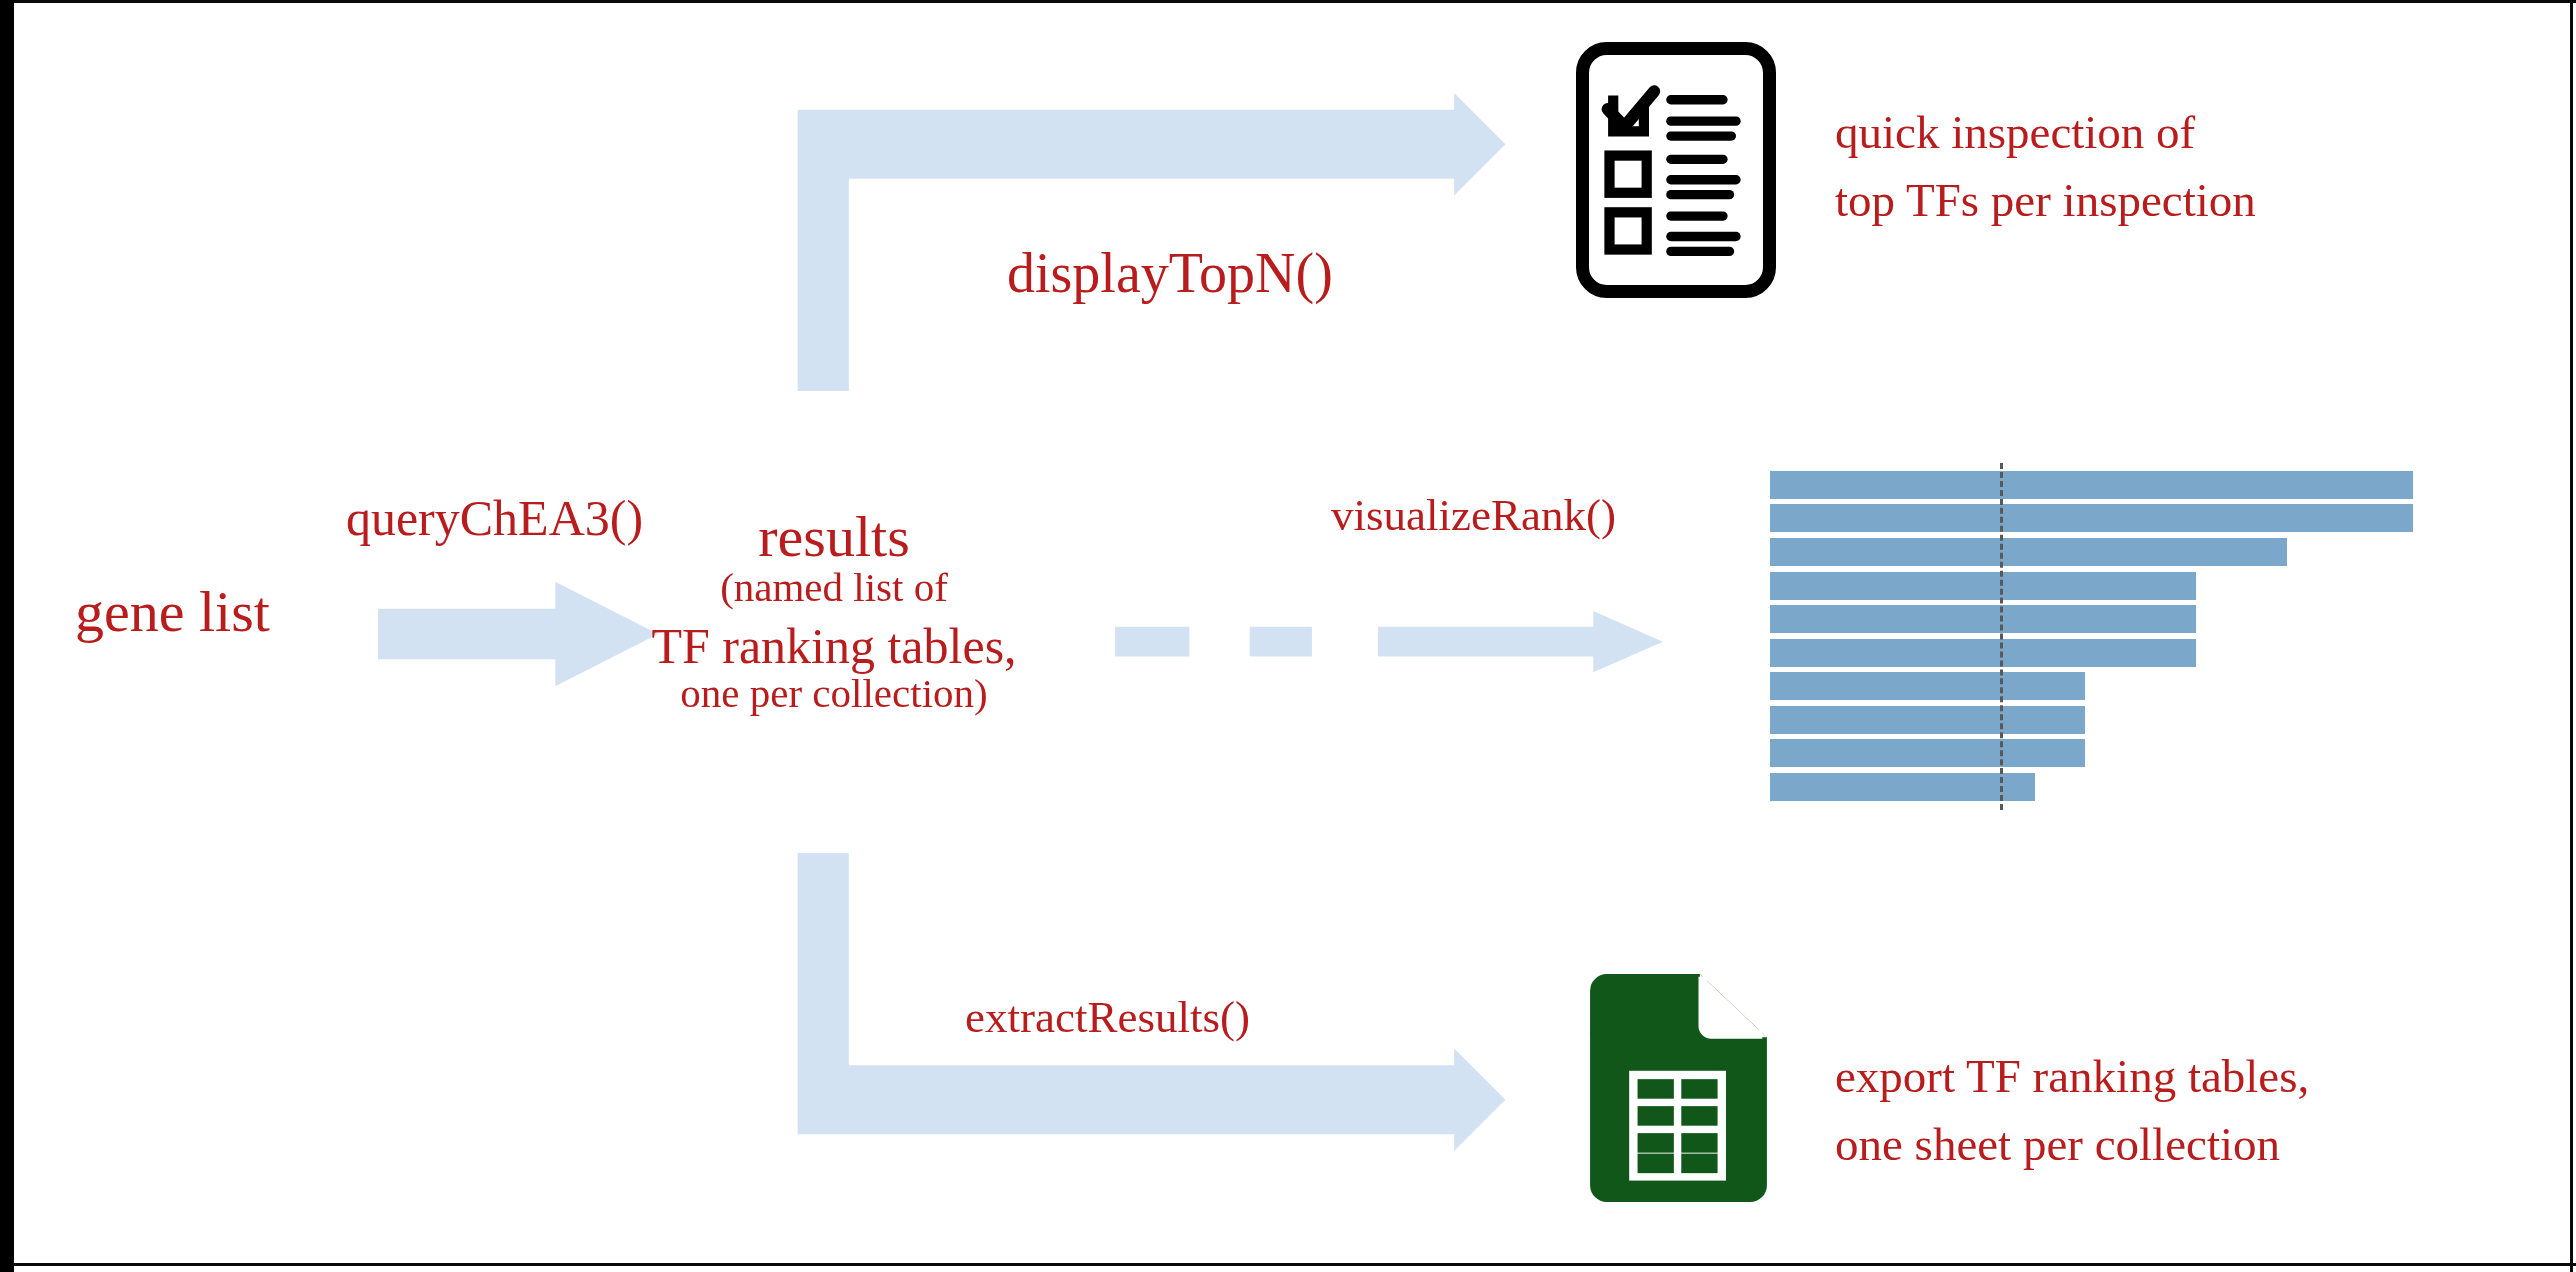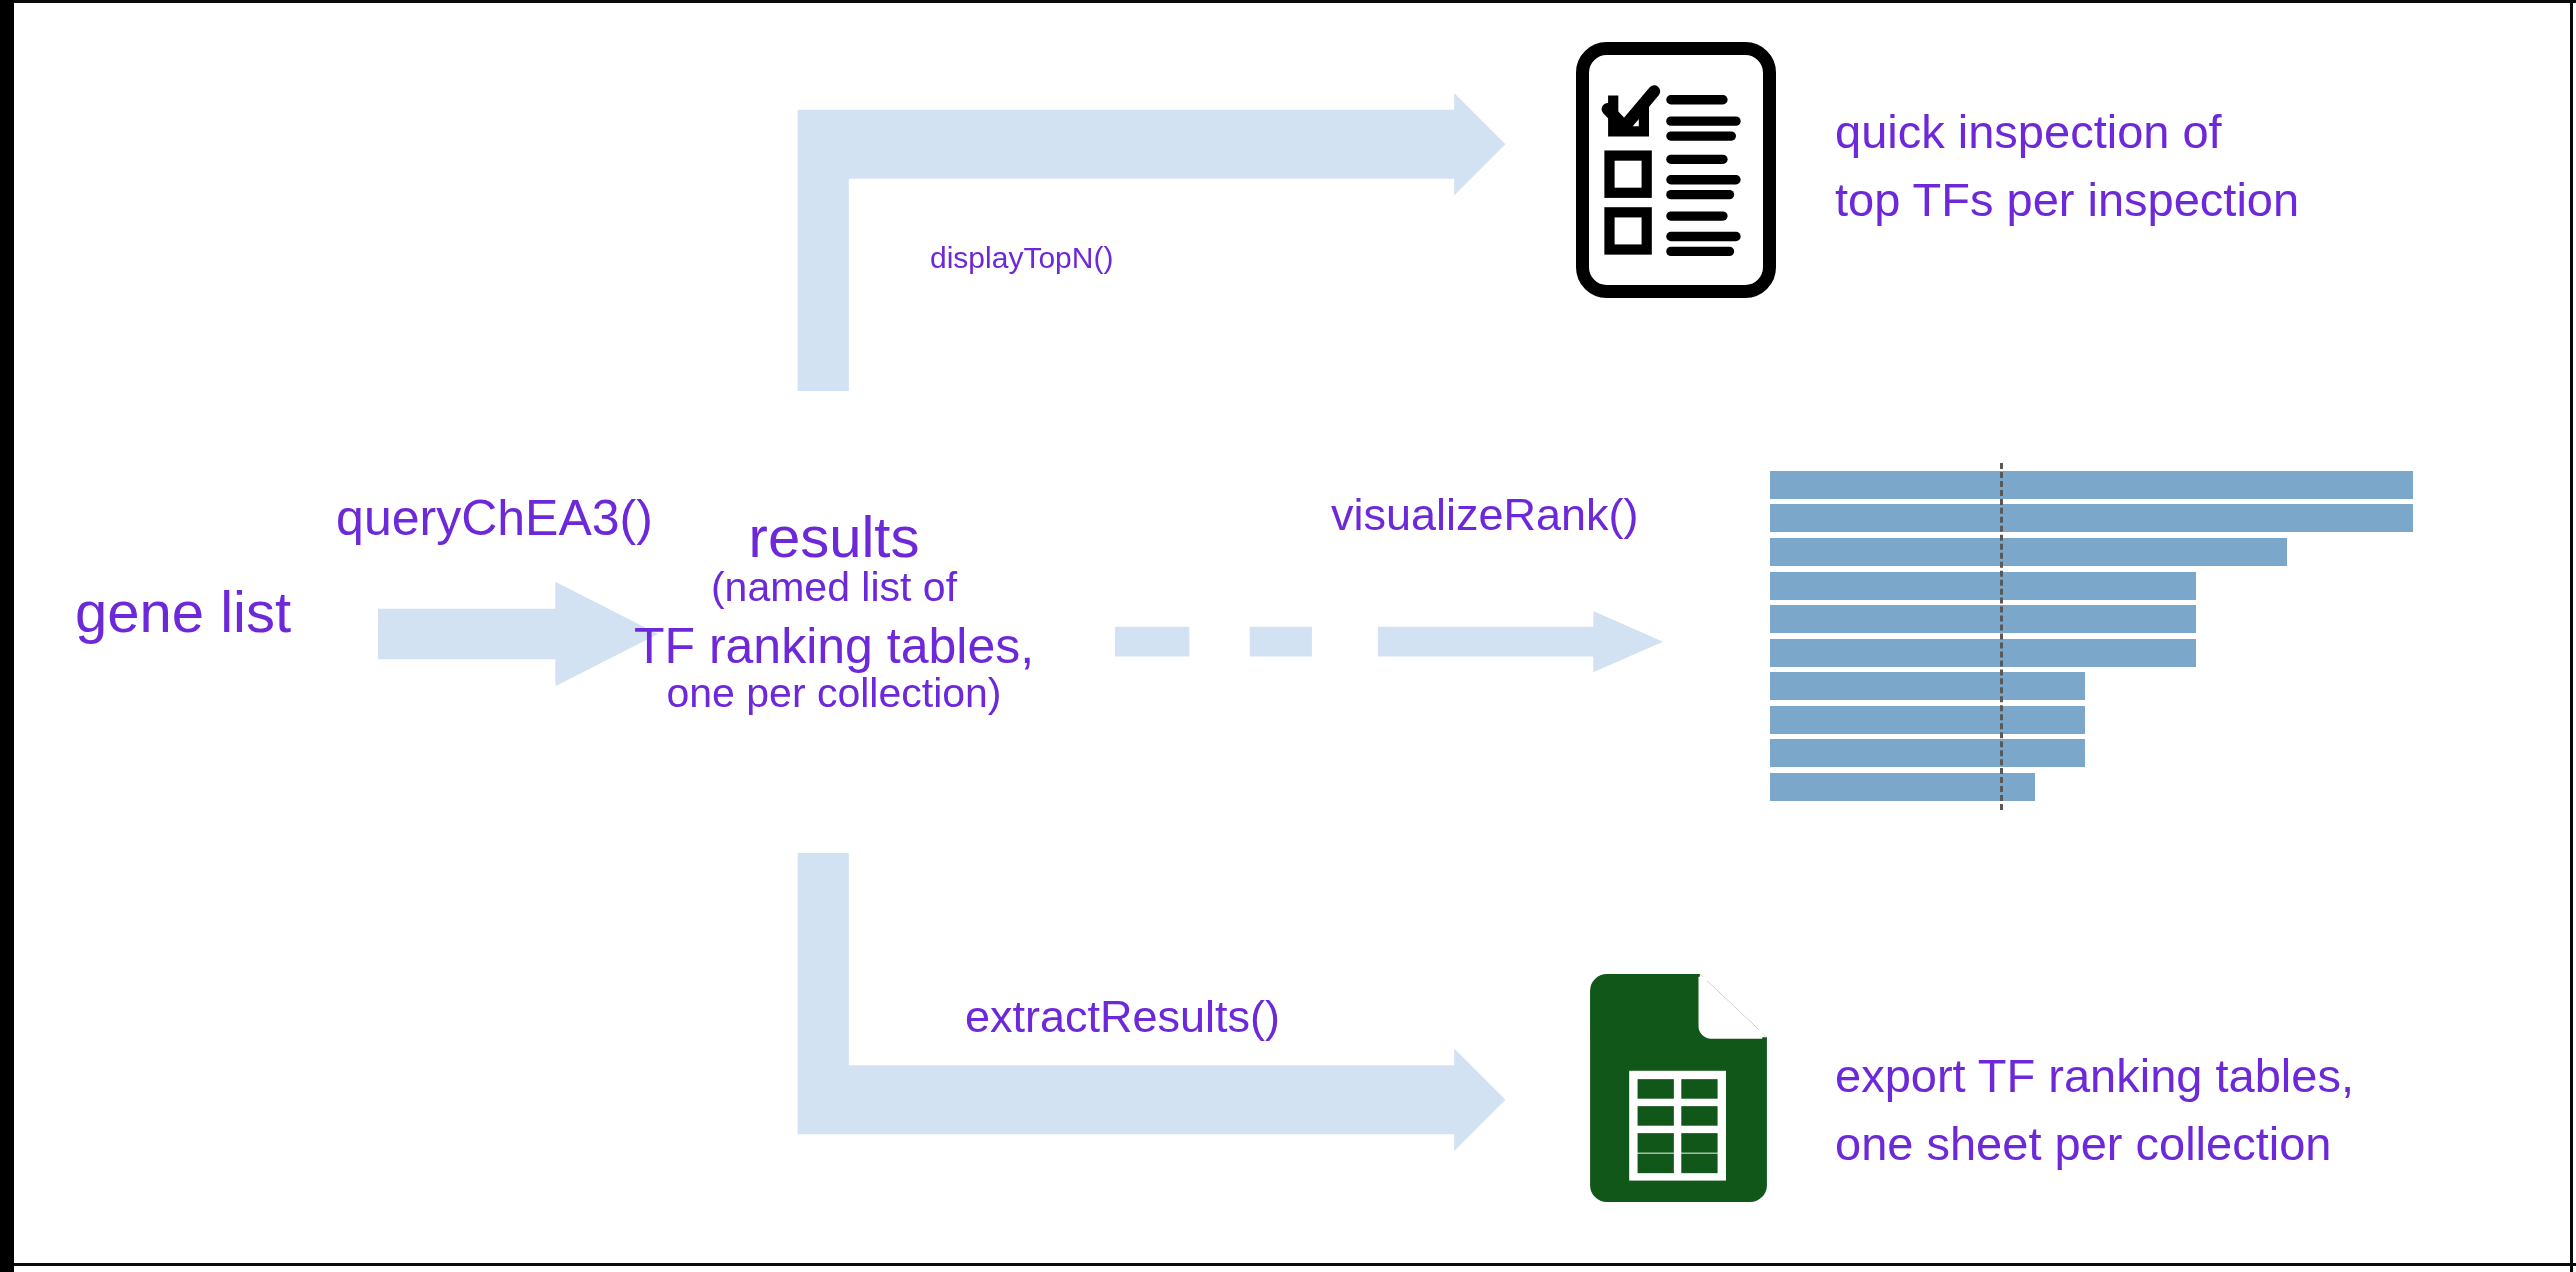--- a/index.html
+++ b/index.html
@@ -13,21 +13,21 @@
     background:#ffffff;
     overflow:hidden;
   }
 
   
   .frame-left{position:absolute;left:0;top:0;width:14px;height:1273px;background:#000000;}
   .frame-top{position:absolute;left:14px;top:0;width:2562px;height:2.8px;background:#0a0a0a;}
   .frame-bottom{position:absolute;left:14px;top:1263px;width:2562px;height:2.8px;background:#0a0a0a;}
   .frame-right{position:absolute;left:2570px;top:0;width:2.8px;height:1273px;background:#0a0a0a;}
 
-  .txt{position:absolute;color:#6d28d9;white-space:pre;line-height:1.16;}
+  .txt{position:absolute;color:#b91c1c;white-space:pre;line-height:1.16;font-family:Liberation Serif, serif;}
   .txt.center{text-align:center;}
   .txt.left{text-align:left;}
 
   
   .arrow-svg{position:absolute;overflow:visible;}
 
   
   .icon-checklist{position:absolute;}
   
   .icon-sheet{position:absolute;}
@@ -67,21 +67,21 @@
 
   <div class="txt left" style="left:75px;top:578px;font-size:58px;">gene list</div>
 
   <div class="txt center" style="left:308px;top:489px;width:373px;font-size:50px;text-align:center;">queryChEA3()</div>
 
   <div class="txt center" style="left:615px;top:503px;width:438px;font-size:58px;">results</div>
   <div class="txt center" style="left:615px;top:564px;width:438px;font-size:41px;">(named list of</div>
   <div class="txt center" style="left:615px;top:617px;width:438px;font-size:50px;">TF ranking tables,</div>
   <div class="txt center" style="left:615px;top:670px;width:438px;font-size:41px;">one per collection)</div>
 
-  <div class="txt left" style="left:930px;top:241px;font-size:30px;">displayTopN()</div>
+  <div class="txt left" style="left:1007px;top:241px;font-size:56px;">displayTopN()</div>
 
   <div class="txt left" style="left:1331px;top:489px;font-size:45px;">visualizeRank()</div>
 
   <div class="txt left" style="left:965px;top:949px;font-size:45px;margin-top:42px;">extractResults()</div>
 
   <svg class="icon-checklist" style="left:1576px;top:42px;width:200px;height:256px;" viewBox="0 0 215 275">
     <rect x="7" y="7" width="201" height="261" rx="26" ry="26" fill="#ffffff" stroke="#000000" stroke-width="14"></rect>
 
     <g fill="none" stroke="#000000" stroke-width="11" stroke-linecap="square">
       <path d="M40 63 L40 96 L73 96 L73 70"></path>

